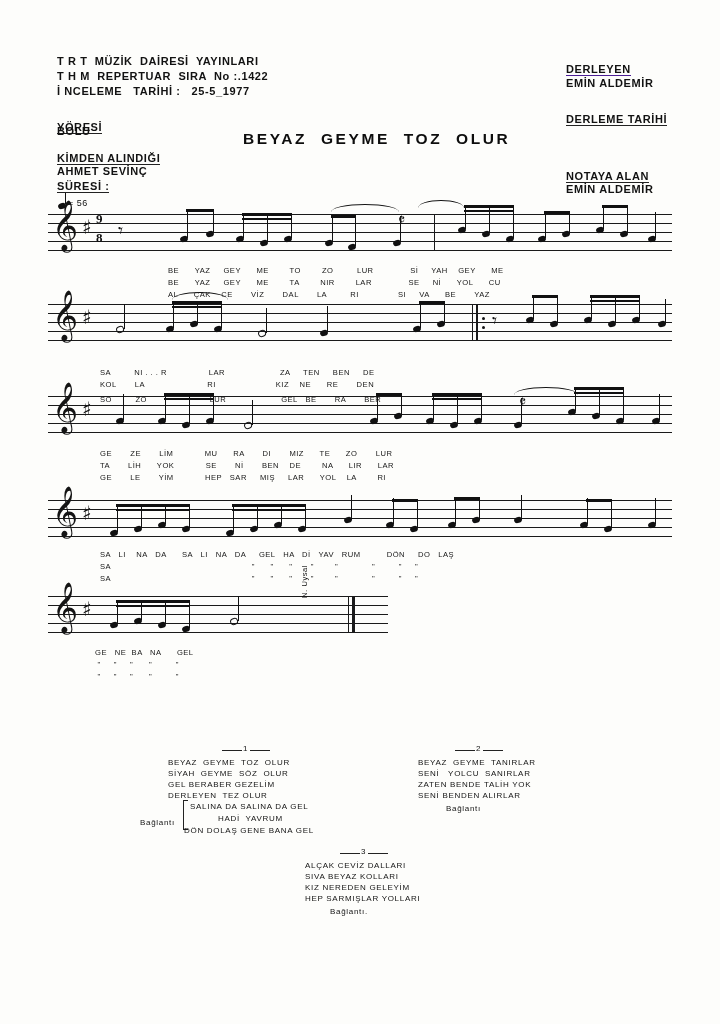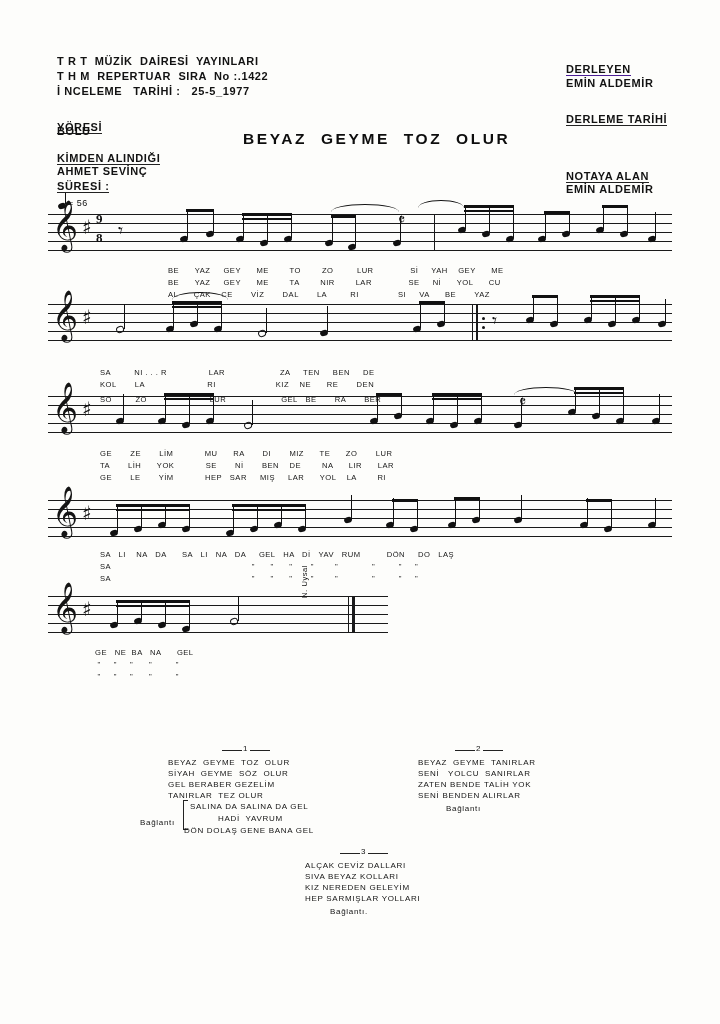--- a/index.html
+++ b/index.html
@@ -535,21 +535,21 @@
   <div class="lyric-row" style="left:95px; top:660px;"> "     "     "      "         "</div>
   <div class="lyric-row" style="left:95px; top:672px;"> "     "     "      "         "</div>
 
   <div class="vn-line" style="left:222px; top:750px; width:20px;"></div>
   <div class="verse-num" style="left:243px; top:744px;">1</div>
   <div class="vn-line" style="left:250px; top:750px; width:20px;"></div>
 
   <div class="verse-block" style="left:168px; top:758px;">BEYAZ  GEYME  TOZ  OLUR</div>
   <div class="verse-block" style="left:168px; top:769px;">SİYAH  GEYME  SÖZ  OLUR</div>
   <div class="verse-block" style="left:168px; top:780px;">GEL BERABER GEZELİM</div>
-  <div class="verse-block" style="left:168px; top:791px;">TANIRLAR  TEZ OLUR</div>
+  <div class="verse-block" style="left:168px; top:791px;">DERLEYEN  TEZ OLUR</div>
 
   <div class="verse-block" style="left:140px; top:818px;">Bağlantı</div>
   <div class="bracket" style="left:183px; top:800px; height:28px;"></div>
   <div class="verse-block" style="left:190px; top:802px;">SALINA DA SALINA DA GEL</div>
   <div class="verse-block" style="left:190px; top:814px;padding-left:28px;">HADİ  YAVRUM</div>
   <div class="verse-block" style="left:184px; top:826px;text-align:center;">DÖN DOLAŞ GENE BANA GEL</div>
 
   <div class="vn-line" style="left:455px; top:750px; width:20px;"></div>
   <div class="verse-num" style="left:476px; top:744px;">2</div>
   <div class="vn-line" style="left:483px; top:750px; width:20px;"></div>

